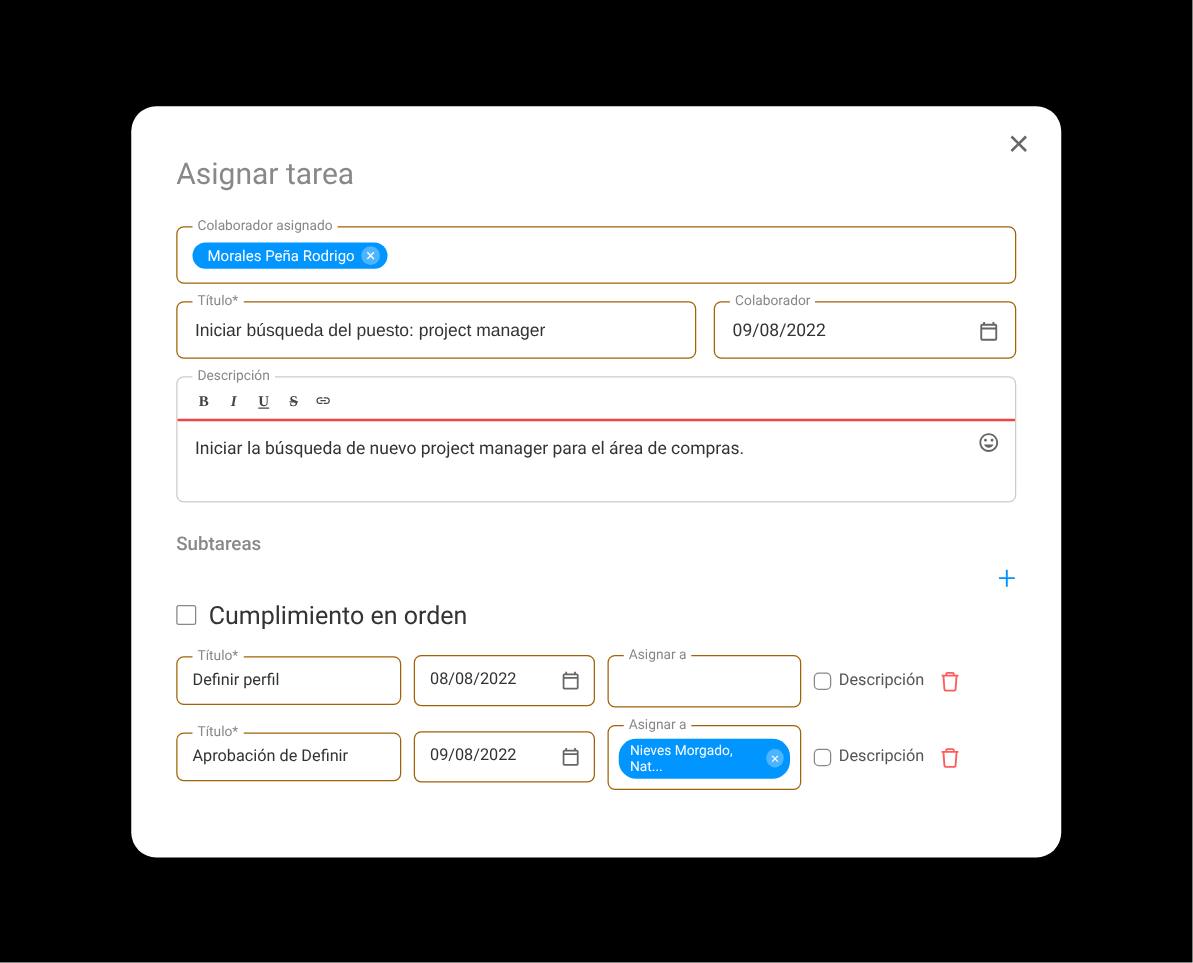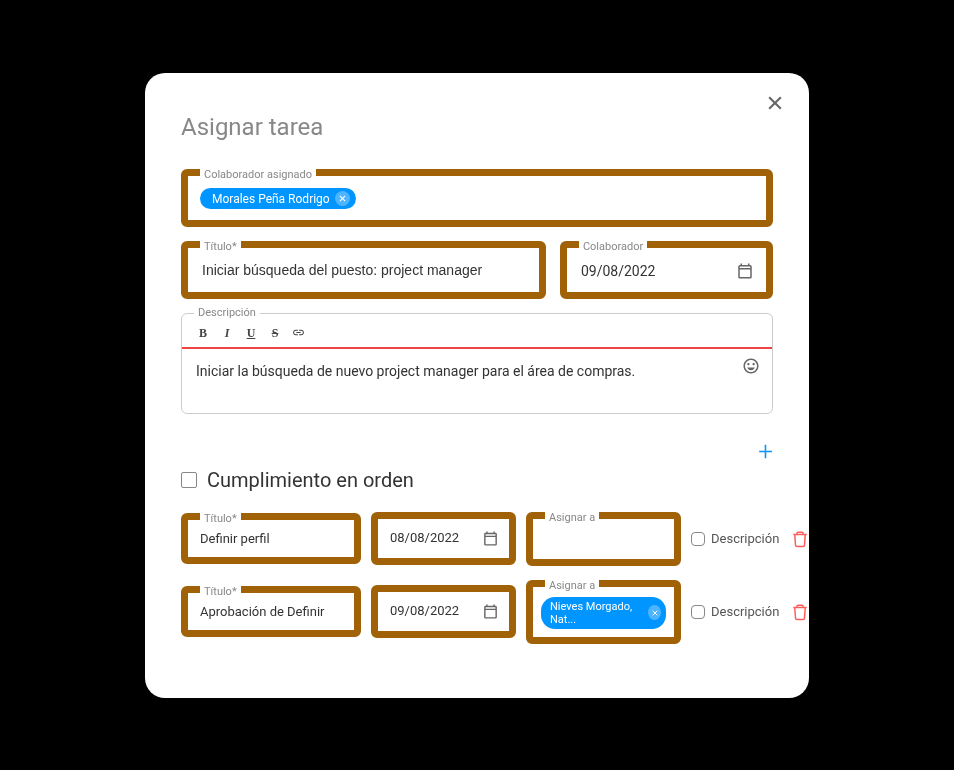--- a/index.html
+++ b/index.html
@@ -12,21 +12,21 @@
       font-family: -apple-system, BlinkMacSystemFont, "Segoe UI", Roboto, Arial, sans-serif;
       display: flex;
       align-items: center;
       justify-content: center;
       min-height: 770px;
       width: 954px;
     }
     .modal {
       background: #fff;
       border-radius: 20px;
-      width: 664px;
+      width: 744px;
       padding: 32px 36px 40px 36px;
       position: relative;
     }
     .close-btn {
       position: absolute;
       top: 20px;
       right: 24px;
       cursor: pointer;
       color: #666;
       font-size: 26px;
@@ -34,21 +34,21 @@
     }
     .modal-title {
       font-size: 24px;
       font-weight: 400;
       color: #888;
       margin-bottom: 28px;
       margin-top: 8px;
     }
     .field-group {
       position: relative;
-      border: 7px solid #a16207;
+      border: 1px solid #a16207;
       border-radius: 6px;
       margin-bottom: 14px;
     }
     .field-label {
       position: absolute;
       top: -8px;
       left: 12px;
       background: #fff;
       padding: 0 4px;
       font-size: 11px;
@@ -307,20 +307,21 @@
     <div class="editor-body">
       <span>Iniciar la búsqueda de nuevo project manager para el área de compras.</span>
       <span class="emoji-btn">
         <svg width="18" height="18" viewBox="0 0 24 24" fill="currentColor">
             <path d="M12 2C6.48 2 2 6.48 2 12s4.48 10 10 10 10-4.48 10-10S17.52 2 12 2zm0 18c-4.41 0-8-3.59-8-8s3.59-8 8-8 8 3.59 8 8-3.59 8-8 8zm3.5-9c.83 0 1.5-.67 1.5-1.5S16.33 8 15.5 8 14 8.67 14 9.5s.67 1.5 1.5 1.5zm-7 0c.83 0 1.5-.67 1.5-1.5S9.33 8 8.5 8 7 8.67 7 9.5 7.67 11 8.5 11zm3.5 6.5c2.33 0 4.31-1.46 5.11-3.5H6.89c.8 2.04 2.78 3.5 5.11 3.5z"></path>
           </svg>
       </span>
     </div>
   </div>
 
+  <div class="section-label">Subtareas</div>
   <div class="add-row">
     <div class="add-btn">+</div>
   </div>
 
   <div class="checkbox-row">
     <div class="checkbox"></div>
     <div class="checkbox-label">Cumplimiento en orden</div>
   </div>
 
   <div class="subtask-row">

